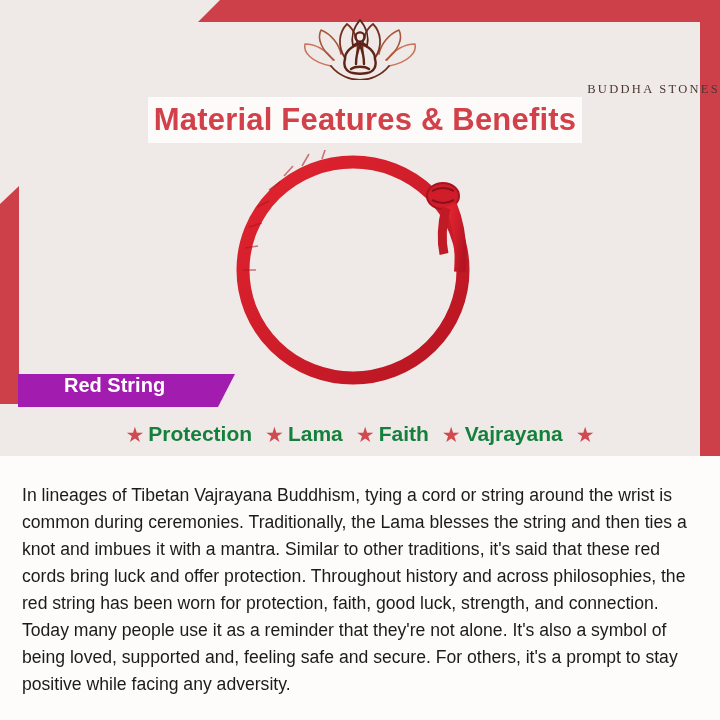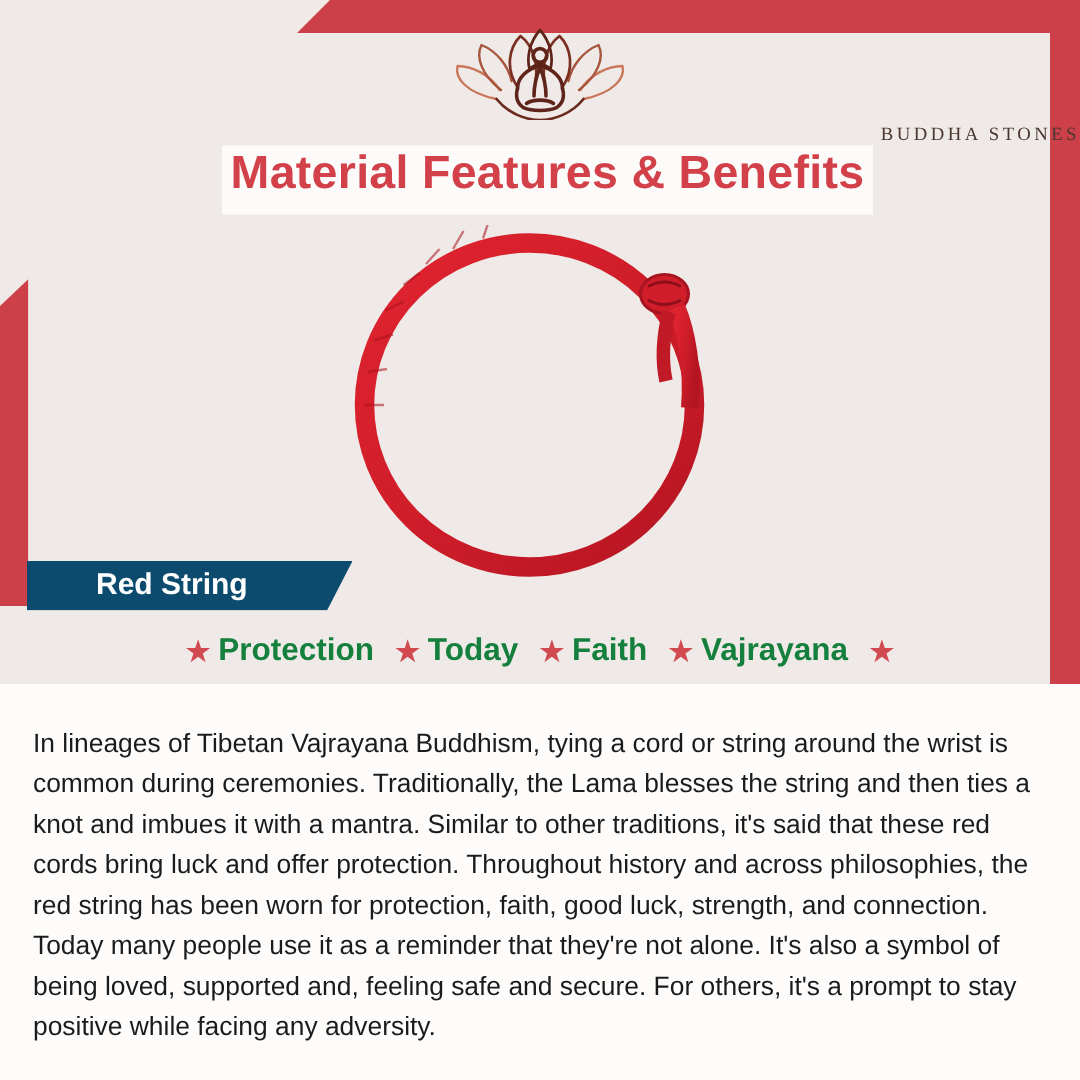--- a/index.html
+++ b/index.html
@@ -73,21 +73,21 @@
 
   
   .title-panel {
     position: absolute;
     top: 97px;
     left: 148px;
     width: 434px;
     height: 46px;
     background: #fdfbfa;
     display: flex;
-    align-items: flex-start;
+    align-items: center;
     justify-content: center;
   }
   .title-text {
     font-size: 31px;
     font-weight: bold;
     color: #d24149;
     letter-spacing: 0.2px;
     white-space: nowrap;
   }
 
@@ -104,24 +104,23 @@
     margin: 0 auto;
   }
 
   
   .label-banner {
     position: absolute;
     top: 374px;
     left: 18px;
     width: 217px;
     height: 33px;
-    background: #0c4a6e;
+    background: #a21caf;
     clip-path: polygon(0 0, 100% 0, calc(100% - 17px) 100%, 0 100%);
     display: flex;
-    align-items: center;
   }
   .label-banner-text {
     color: #ffffff;
     font-size: 20px;
     font-weight: bold;
     padding-left: 46px;
     white-space: nowrap;
   }
 
   
@@ -252,21 +251,21 @@
     <span class="label-banner-text">Red String</span>
   </div>
 
   <div class="benefits">
     <div class="benefit">
       <span class="star">★</span>
       <span class="label">Protection</span>
     </div>
     <div class="benefit">
       <span class="star">★</span>
-      <span class="label">Today</span>
+      <span class="label">Lama</span>
     </div>
     <div class="benefit">
       <span class="star">★</span>
       <span class="label">Faith</span>
     </div>
     <div class="benefit">
       <span class="star">★</span>
       <span class="label">Vajrayana</span>
     </div>
     <div class="benefit">

